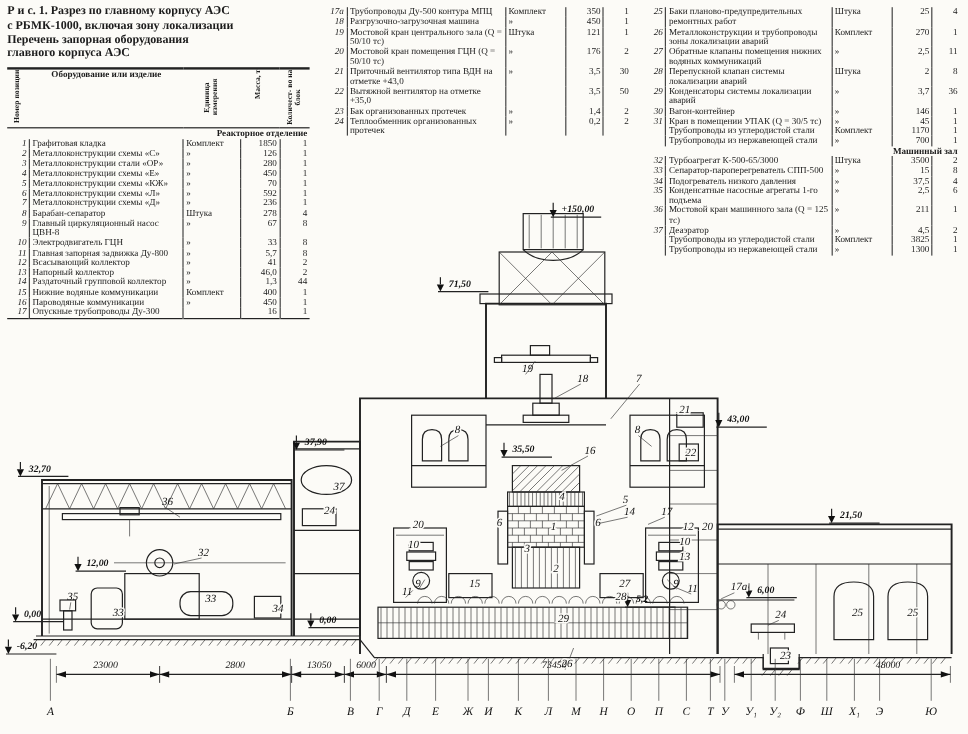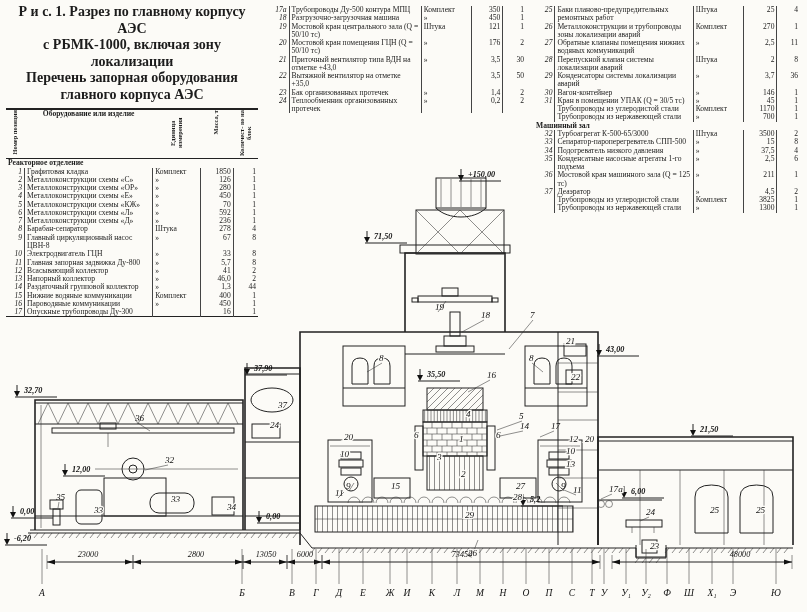--- a/index.html
+++ b/index.html
@@ -3,32 +3,32 @@
 <meta charset="utf-8">
 <style>
   html,body{margin:0;padding:0;background:#e8e8e4}
   .page{position:relative;width:807px;height:612px;background:#fcfbf7;overflow:hidden;
         font-family:"Liberation Serif","DejaVu Serif",serif;color:#1c1c1c}
   svg{position:absolute;left:0;top:0}
   .ln{stroke:#222;fill:none;stroke-width:1}
   .thk{stroke-width:1.6}
   .thin{stroke:#333;fill:none;stroke-width:.55}
   .col{position:absolute;background:transparent}
-  .title{font-weight:bold;text-align:center;font-size:14px;line-height:1.18;margin:0 0 5px 0}
+  .title{font-weight:bold;font-size:10px;line-height:1.18;margin:0 0 5px 0}
   table.eq{border-collapse:collapse;width:100%;font-size:7.6px;line-height:1.09;table-layout:fixed}
   table.eq td,table.eq th{padding:0 2px;vertical-align:top}
   table.t1{border-bottom:1.5px solid #222}
   thead th{border-top:2px solid #222;border-bottom:1.5px solid #222;height:48px;font-weight:bold;vertical-align:middle;padding:1px}
   .vert{writing-mode:vertical-rl;transform:rotate(180deg);display:inline-block;font-size:6.4px;line-height:1.05;max-height:46px}
   .h-name{font-size:7.6px;text-align:center}
   .c-num{text-align:right;font-style:italic;padding-right:3px}
   .c-name,.c-unit,.c-mass,.c-qty{border-left:1px solid #444}
   .c-unit{text-align:left}
   .c-mass,.c-qty{text-align:right;padding-right:3px}
-  .sec{text-align:left;font-weight:bold;padding:2px 0 1px 0}
+  .sec{text-align:right;font-weight:bold;padding:2px 0 1px 0}
   .co{font-style:italic;font-size:9.2px;fill:#111}
   .halo{stroke:#fcfbf7;stroke-width:2.6;paint-order:stroke}
   .ev{font-style:italic;font-size:8.2px;font-weight:bold;fill:#111}
   .dim{font-style:italic;font-size:8.2px;fill:#111;text-anchor:middle}
   .ax{font-style:italic;font-size:9.5px;fill:#111;text-anchor:middle}
 </style>
 </head>
 <body>
 
 <div class="page">
@@ -855,21 +855,21 @@
           </tr>
           <tr>
             <td class="c-num">2</td>
             <td class="c-name">Металлоконструкции схемы «С»</td>
             <td class="c-unit">»</td>
             <td class="c-mass">126</td>
             <td class="c-qty">1</td>
           </tr>
           <tr>
             <td class="c-num">3</td>
-            <td class="c-name">Металлоконструкции схемы «ОР»</td>
+            <td class="c-name">Металлоконструкции стали «ОР»</td>
             <td class="c-unit">»</td>
             <td class="c-mass">280</td>
             <td class="c-qty">1</td>
           </tr>
           <tr>
             <td class="c-num">4</td>
             <td class="c-name">Металлоконструкции схемы «Е»</td>
             <td class="c-unit">»</td>
             <td class="c-mass">450</td>
             <td class="c-qty">1</td>

